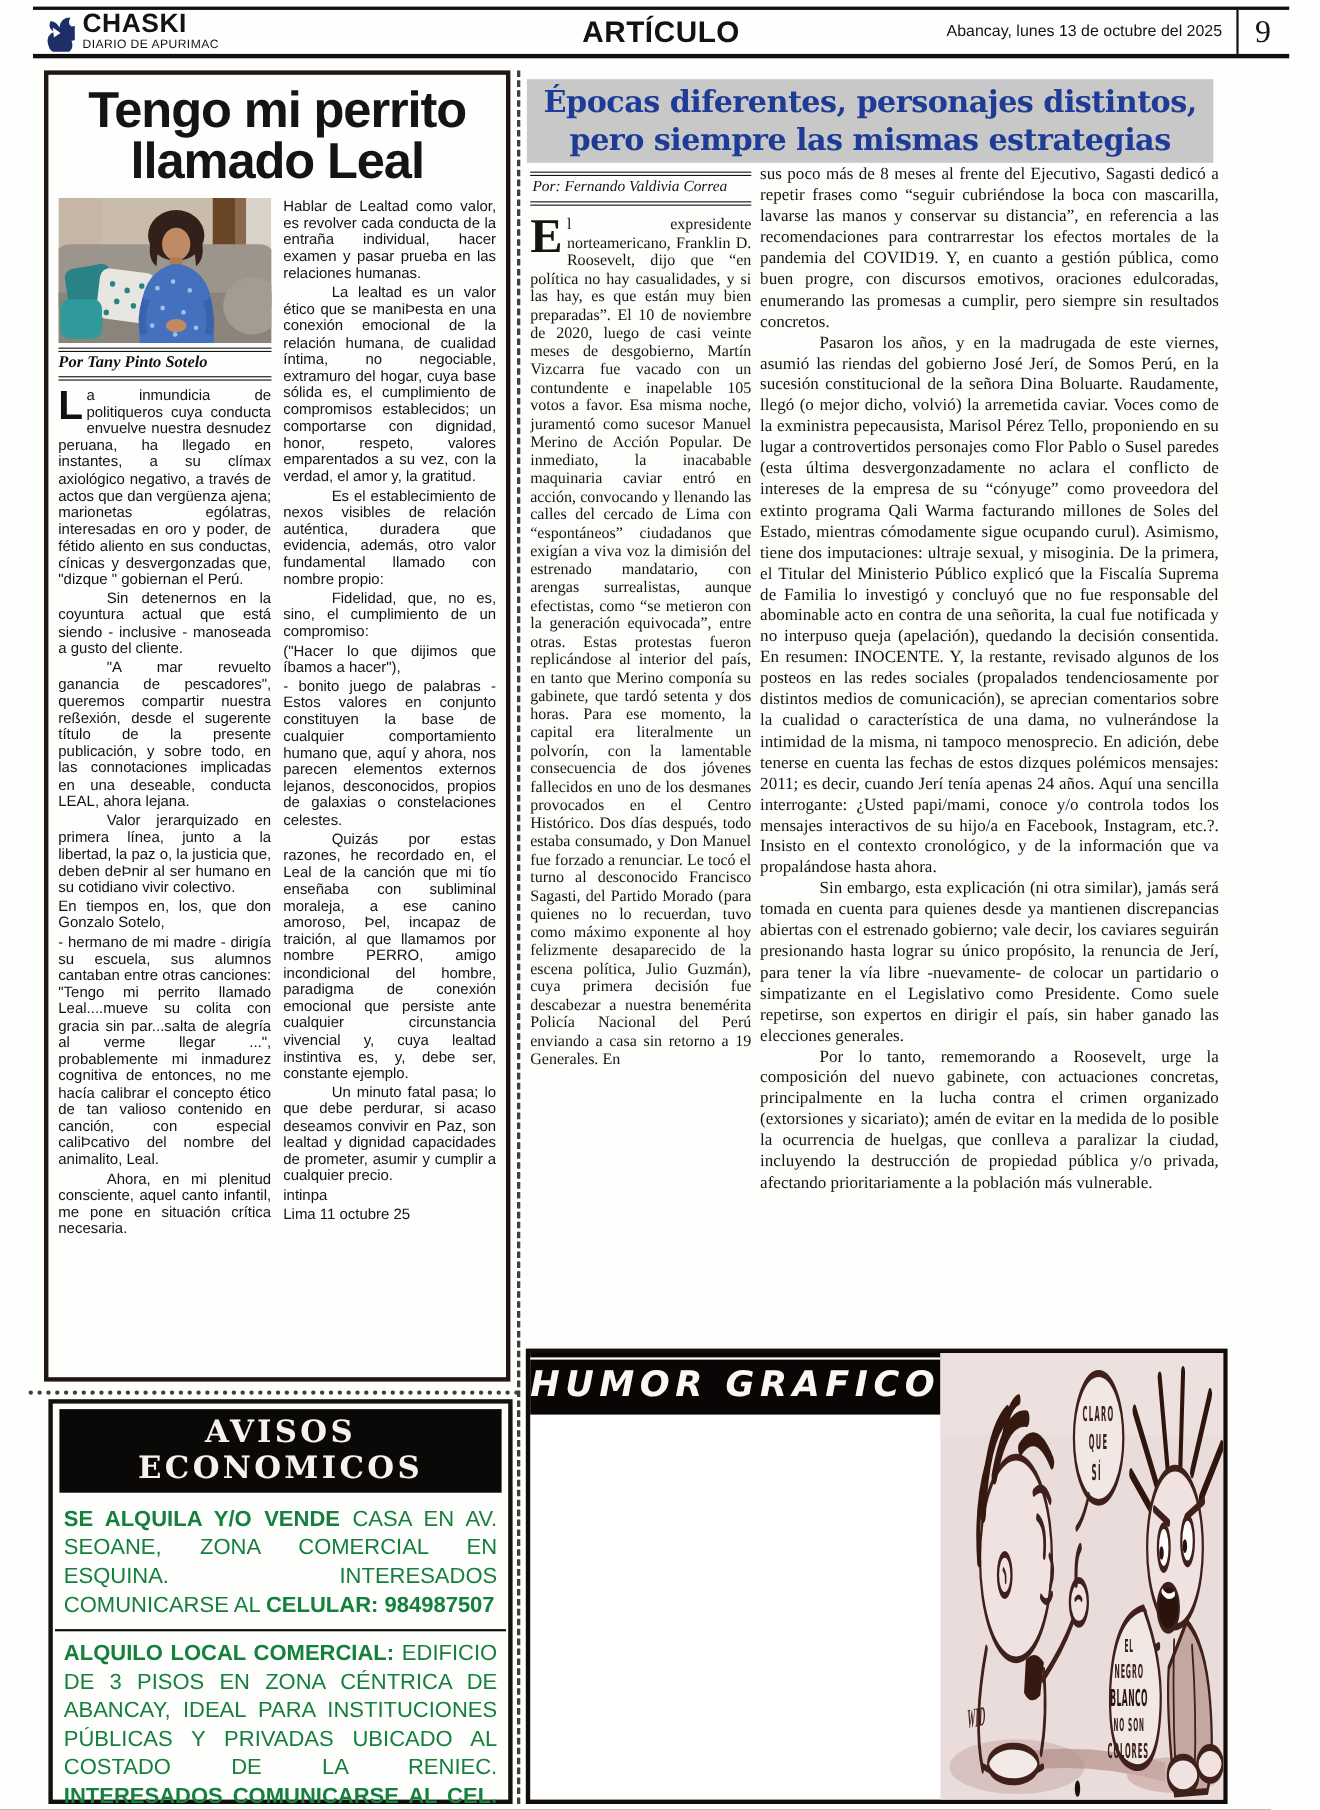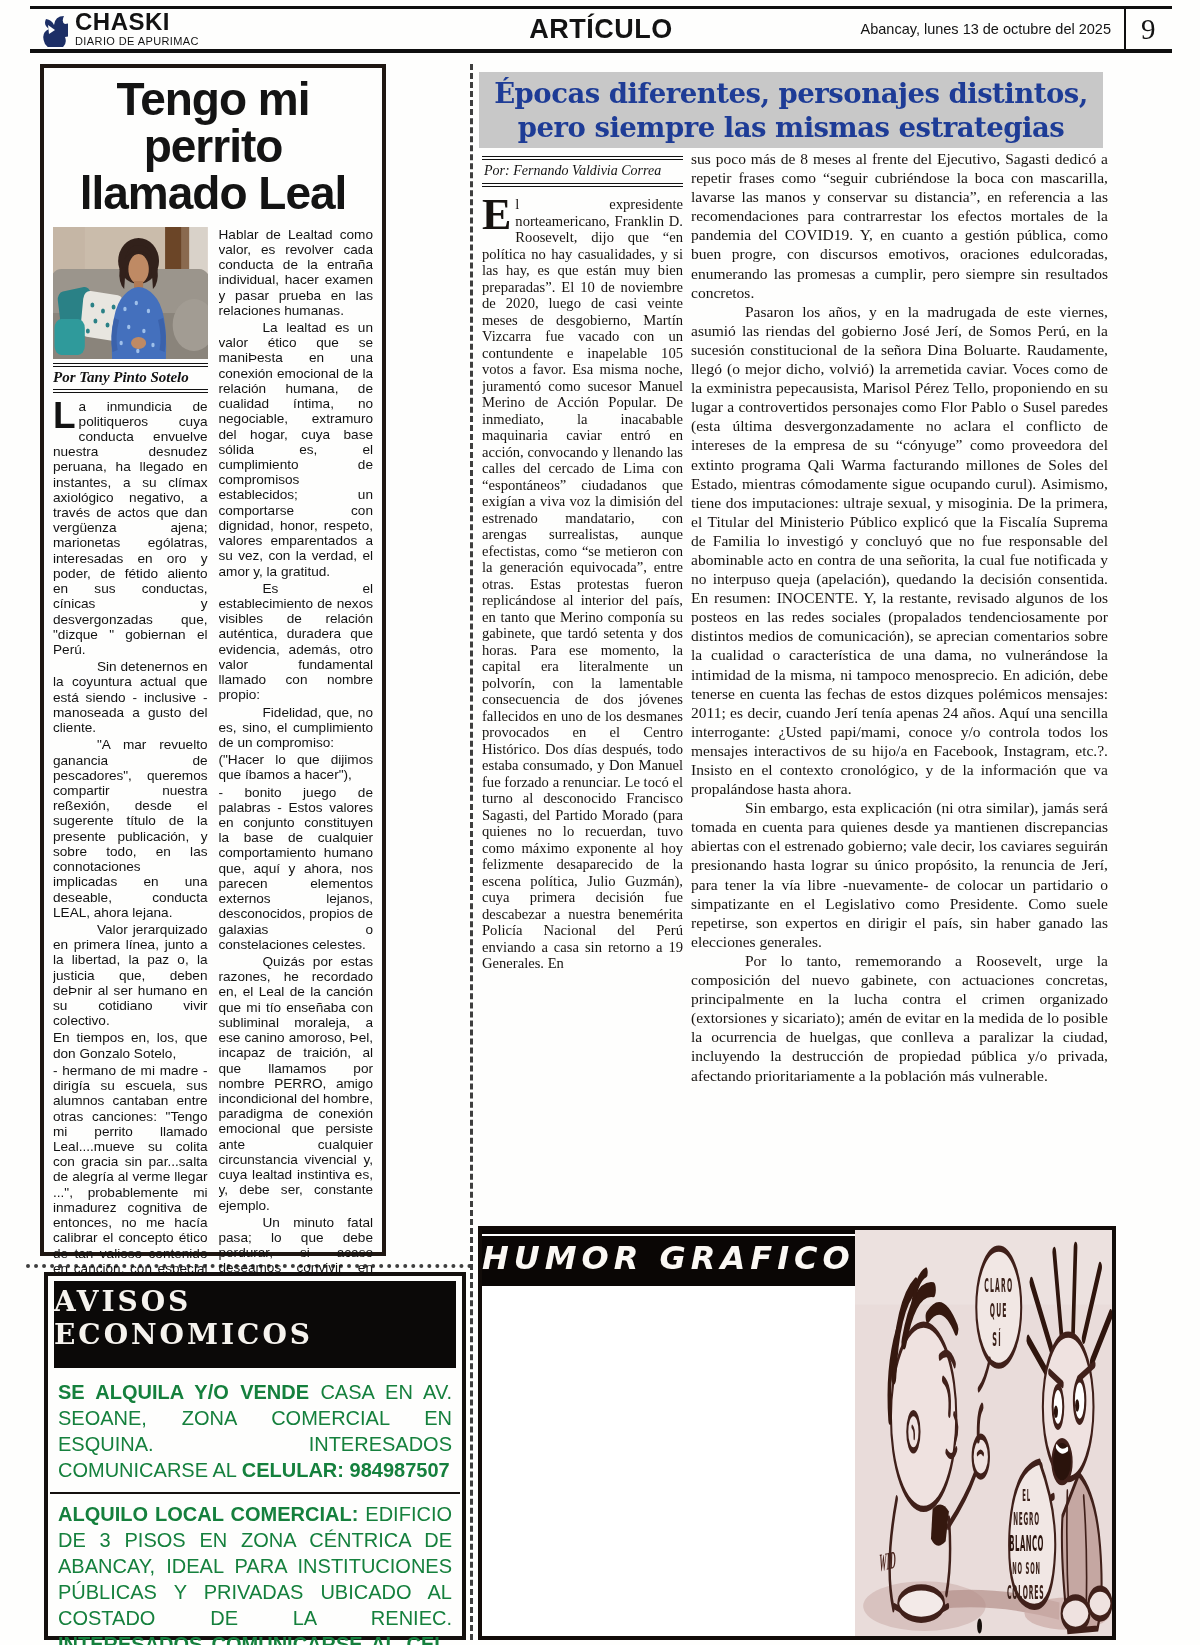--- a/index.html
+++ b/index.html
@@ -14,21 +14,21 @@
   .brand svg{width:30px;height:36px}
   .brand-name{font-weight:bold;font-size:24px;letter-spacing:.5px;line-height:.95}
   .brand-sub{font-size:11px;letter-spacing:.4px;margin-top:1px}
   .section{position:absolute;left:0;right:0;text-align:center;font-size:27px;font-weight:bold;letter-spacing:.5px;pointer-events:none}
   .hright{margin-left:auto;display:flex;align-items:center;height:100%}
   .date{font-size:14.5px;padding-right:13px}
   .pageno{border-left:2.5px solid #0f0f0f;height:100%;display:flex;align-items:center;
     padding-left:15px;width:48px;font-size:29px;font-family:"Liberation Serif",serif}
 
   
-  .left-box{position:absolute;left:40px;top:64px;width:346px;height:1192px;
+  .left-box{position:absolute;left:40px;top:64px;width:424px;height:1192px;
     border:4px solid #1f1712;padding:4px 9px 4px;background:#fefefd}
   .la-title{margin-top:4px;text-align:center;font-size:46px;font-weight:800;
     letter-spacing:-1px;line-height:1.02;color:#141414}
   .la-cols{display:flex;gap:11px;margin-top:10px;height:1050px;overflow:hidden}
   .la-col{flex:1;overflow:hidden;font-size:13.6px;line-height:1.12;text-align:justify;
     hyphens:auto;-webkit-hyphens:auto;color:#121212}
   .la-col p{margin:0 0 2px}
   .ind{text-indent:44px}
   .noj{text-align:left}
   .photo{height:132px;margin-bottom:4px;overflow:hidden}
@@ -53,22 +53,22 @@
   .dropcap-serif{float:left;font-family:"Liberation Serif",serif;font-weight:bold;font-size:44px;
     line-height:33px;padding:2px 4px 0 0}
   .right-col{position:absolute;left:691px;top:149px;width:417px;height:1016px;
     font-family:"Liberation Serif",serif;font-size:15.5px;line-height:19.1px;text-align:justify;
     overflow:hidden;color:#171310;hyphens:auto;-webkit-hyphens:auto}
   .right-col p+p{text-indent:54px}
 
   
   .avisos{position:absolute;left:44px;top:1272px;width:422px;height:368px;
     border:4px solid #14100e;background:#fefefd}
-  .avisos-title{margin:5px 6px 4px;background:#0b0908;color:#f6f3ee;text-align:left;
-    font-family:"DejaVu Serif",serif;font-weight:bold;font-size:28px;letter-spacing:3px;padding:4px 0 17px}
+  .avisos-title{margin:5px 6px 4px;background:#0b0908;color:#f6f3ee;text-align:center;
+    font-family:"DejaVu Serif",serif;font-weight:bold;font-size:28px;letter-spacing:3px;padding:4px 0 6px}
   .ad{padding:7px 10px 9px;font-size:20px;line-height:1.3;text-align:justify;color:#15803d}
   .ad .bb{font-weight:800}
   .ad-divider{border-top:2.5px solid #14100e;margin:0 2px}
 
   
   .humor{position:absolute;left:478px;top:1226px;width:638px;height:414px;
     border:4px solid #120c09;display:flex;flex-direction:row;background:#fff}
   .humor-banner{height:56px;background:#0a0605;color:#fbf8f4;display:flex;align-items:center;
     justify-content:center;font-family:"DejaVu Sans",sans-serif;font-weight:bold;font-style:italic;
     font-size:32px;letter-spacing:5px;position:relative;flex:0 0 auto}

